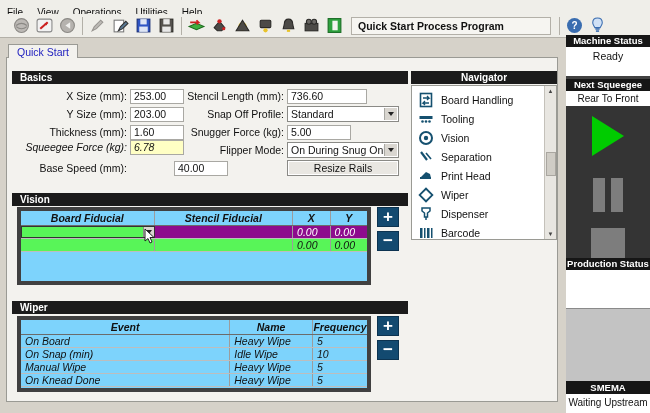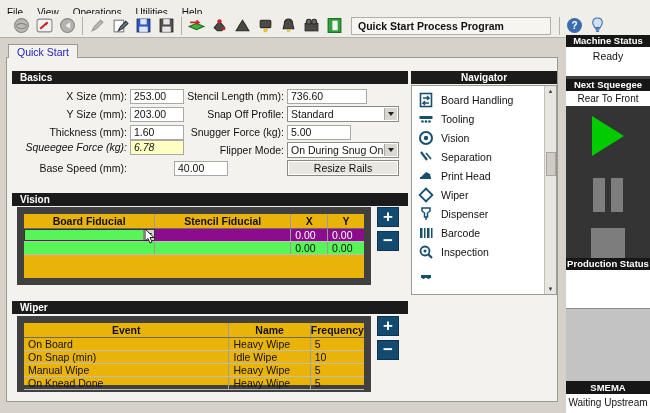--- a/index.html
+++ b/index.html
@@ -73,21 +73,21 @@
     background:#d9d6d0; border-left:1px solid #a9a8a3;
     display:flex; align-items:center; justify-content:center;
   }
   .dd-arrow { width:0; height:0; border-left:3px solid transparent; border-right:3px solid transparent; border-top:4px solid #222; }
   .push-btn {
     border:1px solid #8a8a86; background:#e9e7e2; font-size:10.5px;
     display:flex; align-items:center; justify-content:center; height:16px;
     box-shadow:inset 0 0 0 1px #fff;
   }
   
-  .grid { position:absolute; background:#eab308; border:7px solid #404040; }
+  .grid { position:absolute; background:#7dd3fc; border:4px solid #404040;font-style:italic; }
   .grow { display:flex; border-bottom:1px solid #bdbdbd; }
   .grow.head { border-bottom:1px solid #6b6b6b; font-weight:bold; }
   .gcell {
     font-size:10.5px; padding:0 4px; overflow:hidden; white-space:nowrap;
     border-right:1px solid #9c9c9c; display:flex; align-items:center;
   }
   .grow.head .gcell { justify-content:center; height:14px; }
   .grow.data .gcell { height:12px; }
   .gcell:last-child { border-right:none; }
   .pm-btn {
@@ -367,21 +367,21 @@
     <div class="grow data">
       <div class="gcell" style="width:213px">On Knead Done</div>
       <div class="gcell" style="width:84px">Heavy Wipe</div>
       <div class="gcell" style="width:55px">5</div>
     </div>
   </div>
   <div class="pm-btn" style="left:370px; top:258px;">+</div>
   <div class="pm-btn" style="left:370px; top:282px;">−</div>
 
   <div class="black-bar center" style="left:404px; top:13px; width:146px;">Navigator</div>
-  <div class="nav-list" style="left:404px; top:27px; width:146px; height:210px;">
+  <div class="nav-list" style="left:404px; top:27px; width:146px; height:155px;">
     <div style="padding-top:4px; padding-right:13px;">
       <div class="nav-item">
         <svg width="16" height="16" viewBox="0 0 16 16">
             <rect x="2.5" y="1.5" width="11" height="13" fill="#fff" stroke="#15506f" stroke-width="1.6"></rect>
             <path d="M5 6 h6 l-2-2 m2 2 l-2 2" stroke="#15506f" stroke-width="1.3" fill="none"></path>
             <path d="M11 11 h-6 l2-2 m-2 2 l2 2" stroke="#15506f" stroke-width="1.3" fill="none"></path>
           </svg>
         <span class="nlabel">Board Handling</span>
       </div>
       <div class="nav-item">

